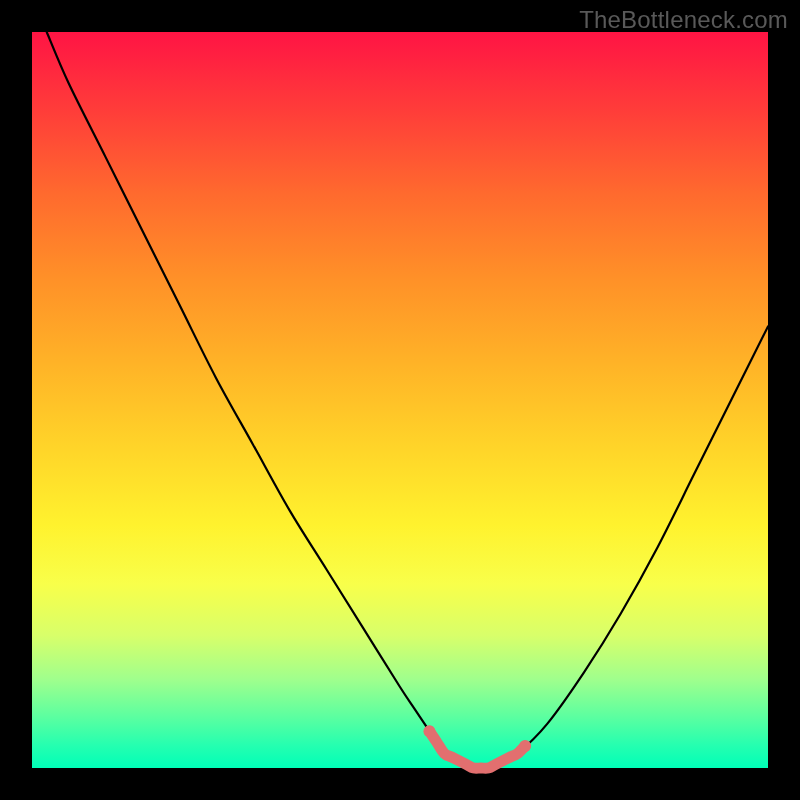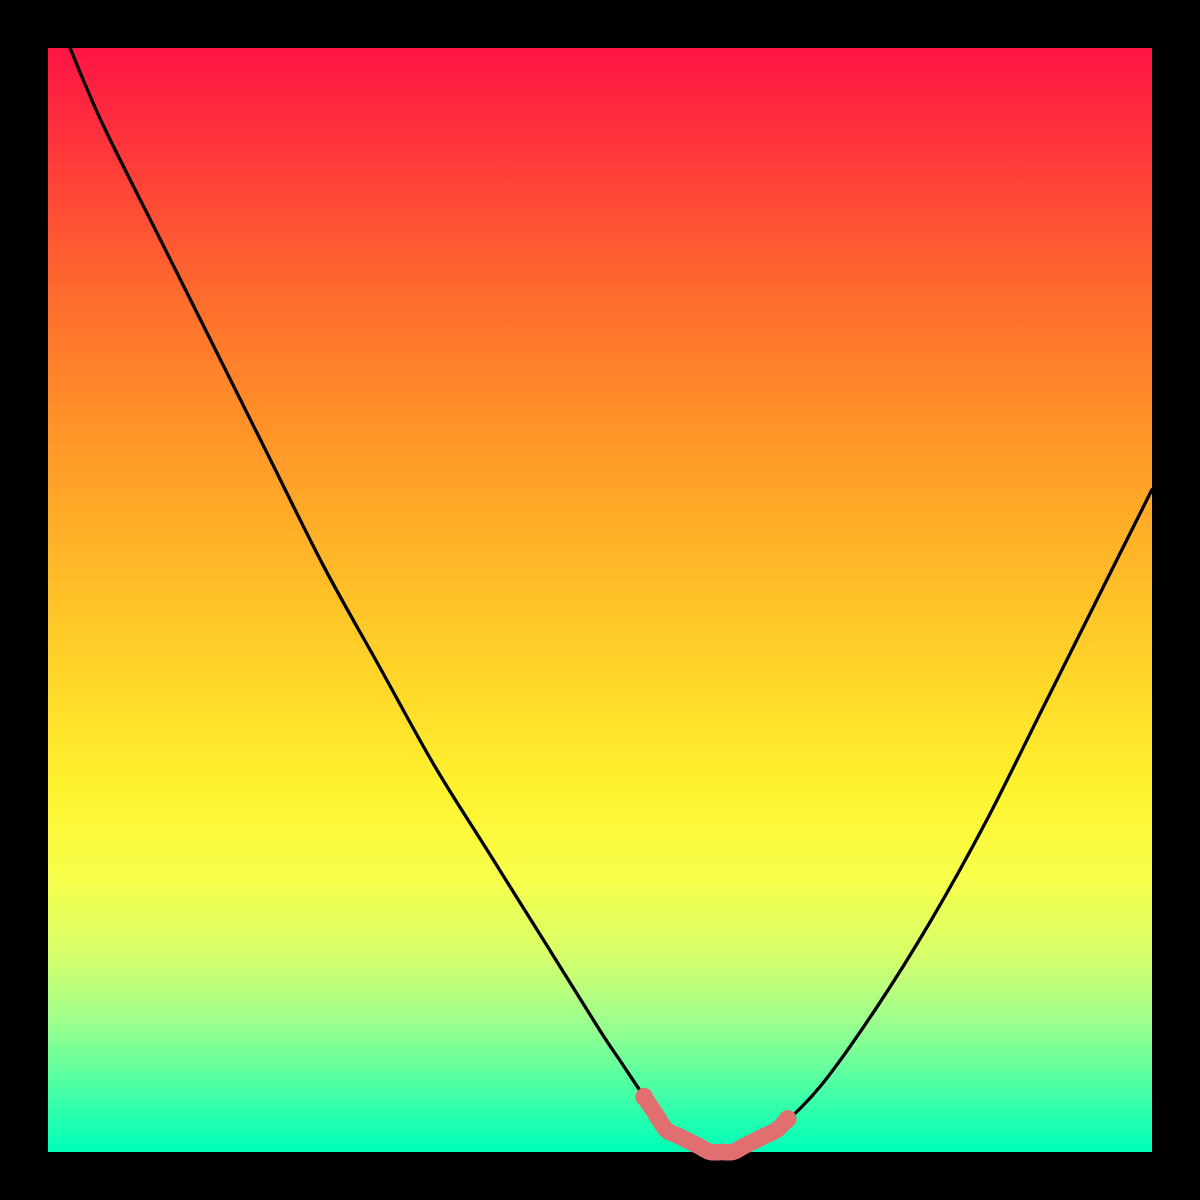--- a/index.html
+++ b/index.html
@@ -73,13 +73,14 @@
       <path id="curvePath" fill="none" stroke="#000" stroke-width="2.2" stroke-linecap="round" d="M 14.72 0 C 18.400000000000002 8.586666666666664, 26.98666666666667 30.666666666666647, 36.800000000000004 51.51999999999998 C 46.61333333333334 72.37333333333332, 61.33333333333334 100.58666666666666, 73.60000000000001 125.12 C 85.86666666666667 149.65333333333334, 98.13333333333333 174.1866666666667, 110.39999999999999 198.72000000000003 C 122.66666666666666 223.25333333333336, 134.93333333333334 247.78666666666666, 147.20000000000002 272.32 C 159.4666666666667 296.8533333333333, 171.73333333333335 322.6133333333333, 184 345.91999999999996 C 196.26666666666665 369.22666666666663, 208.53333333333333 390.08000000000004, 220.79999999999998 412.16 C 233.06666666666663 434.24, 245.3333333333333 457.54666666666674, 257.59999999999997 478.40000000000003 C 269.8666666666666 499.25333333333333, 282.1333333333334 517.6533333333333, 294.40000000000003 537.28 C 306.6666666666667 556.9066666666666, 318.93333333333334 576.5333333333333, 331.2 596.16 C 343.46666666666664 615.7866666666666, 359.4133333333333 641.5466666666666, 368 655.04 C 376.5866666666667 668.5333333333333, 377.81333333333333 669.76, 382.72 677.12 C 387.6266666666667 684.48, 392.5333333333334 691.84, 397.44000000000005 699.2 C 402.3466666666667 706.5600000000001, 407.2533333333334 716.3733333333333, 412.16 721.28 C 417.06666666666666 726.1866666666666, 421.97333333333336 726.1866666666666, 426.88 728.64 C 431.78666666666663 731.0933333333334, 436.69333333333327 734.7733333333333, 441.59999999999997 736 C 446.50666666666666 737.2266666666667, 451.4133333333333 737.2266666666667, 456.32 736 C 461.2266666666667 734.7733333333333, 466.1333333333333 731.0933333333334, 471.04 728.64 C 475.9466666666667 726.1866666666666, 478.4000000000001 727.4133333333333, 485.76000000000005 721.28 C 493.12 715.1466666666666, 504.15999999999997 705.3333333333334, 515.1999999999999 691.84 C 526.2399999999999 678.3466666666667, 539.7333333333333 658.7199999999999, 552 640.3199999999999 C 564.2666666666667 621.92, 576.5333333333334 602.2933333333334, 588.8000000000001 581.44 C 601.0666666666667 560.5866666666667, 613.3333333333334 538.5066666666668, 625.6 515.2 C 637.8666666666667 491.8933333333334, 650.1333333333333 466.1333333333333, 662.4 441.59999999999997 C 674.6666666666666 417.0666666666666, 686.9333333333333 392.5333333333333, 699.1999999999999 368 C 711.4666666666666 343.4666666666667, 729.8666666666667 306.6666666666667, 736 294.40000000000003"></path>
 
       <path id="highlightPath" fill="none" stroke="#e26f6f" stroke-width="11" stroke-linecap="round" d="M 397.44000000000005 699.2 C 398.66666666666674 701.0400000000001, 402.3466666666667 706.5600000000001, 404.8 710.24 C 407.25333333333333 713.92, 409.7066666666667 718.8266666666666, 412.16 721.28 C 414.61333333333334 723.7333333333333, 417.06666666666666 723.7333333333333, 419.52 724.96 C 421.9733333333333 726.1866666666667, 424.4266666666667 727.4133333333333, 426.88 728.64 C 429.3333333333333 729.8666666666667, 431.78666666666663 731.0933333333334, 434.23999999999995 732.32 C 436.69333333333327 733.5466666666667, 439.14666666666665 735.3866666666667, 441.59999999999997 736 C 444.0533333333333 736.6133333333333, 446.50666666666666 736, 448.96 736 C 451.4133333333333 736, 453.8666666666667 736.6133333333333, 456.32 736 C 458.7733333333333 735.3866666666667, 461.2266666666667 733.5466666666667, 463.68 732.32 C 466.1333333333333 731.0933333333334, 468.5866666666667 729.8666666666667, 471.04 728.64 C 473.49333333333334 727.4133333333333, 475.9466666666667 726.1866666666667, 478.40000000000003 724.96 C 480.85333333333335 723.7333333333333, 483.30666666666673 723.12, 485.76000000000005 721.28 C 488.21333333333337 719.4399999999999, 491.8933333333333 715.1466666666666, 493.12 713.92"></path>
 
       <circle id="hlDotStart" r="6" fill="#e26f6f" cx="397.44000000000005" cy="699.2"></circle>
       <circle id="hlDotEnd" r="6" fill="#e26f6f" cx="493.12" cy="713.92"></circle>
     </svg>
 
   </div>
 
+  <div class="watermark">TheBottleneck.com</div>
 </div>
 
 </body></html>

